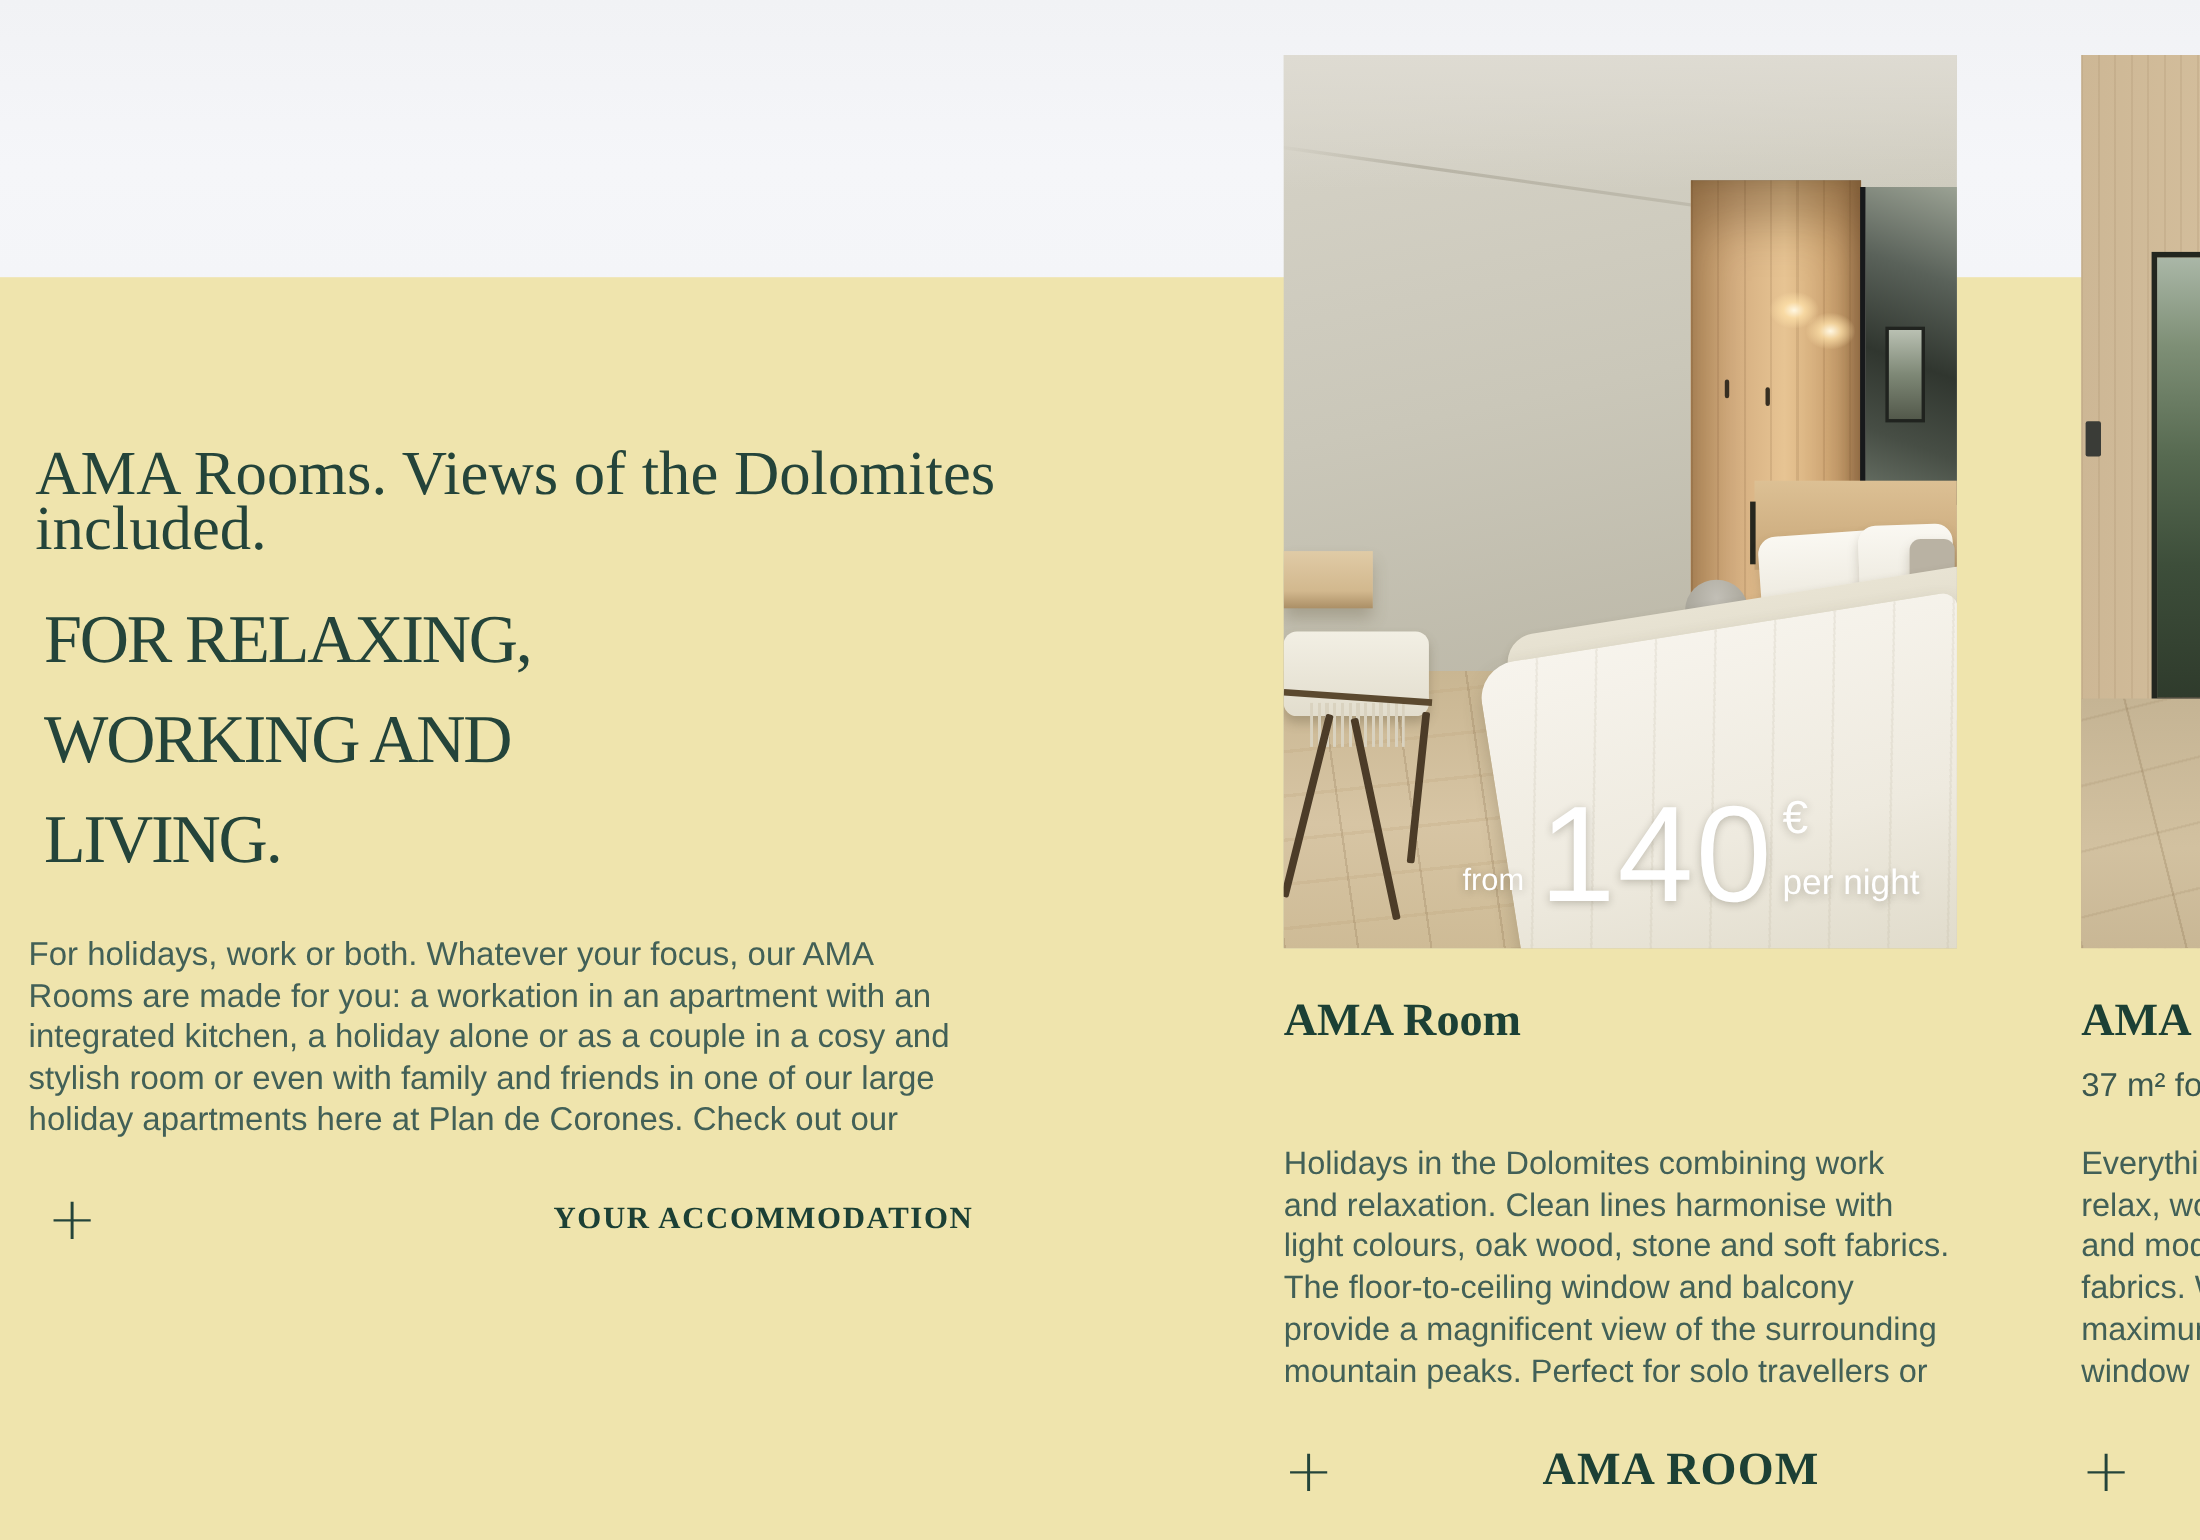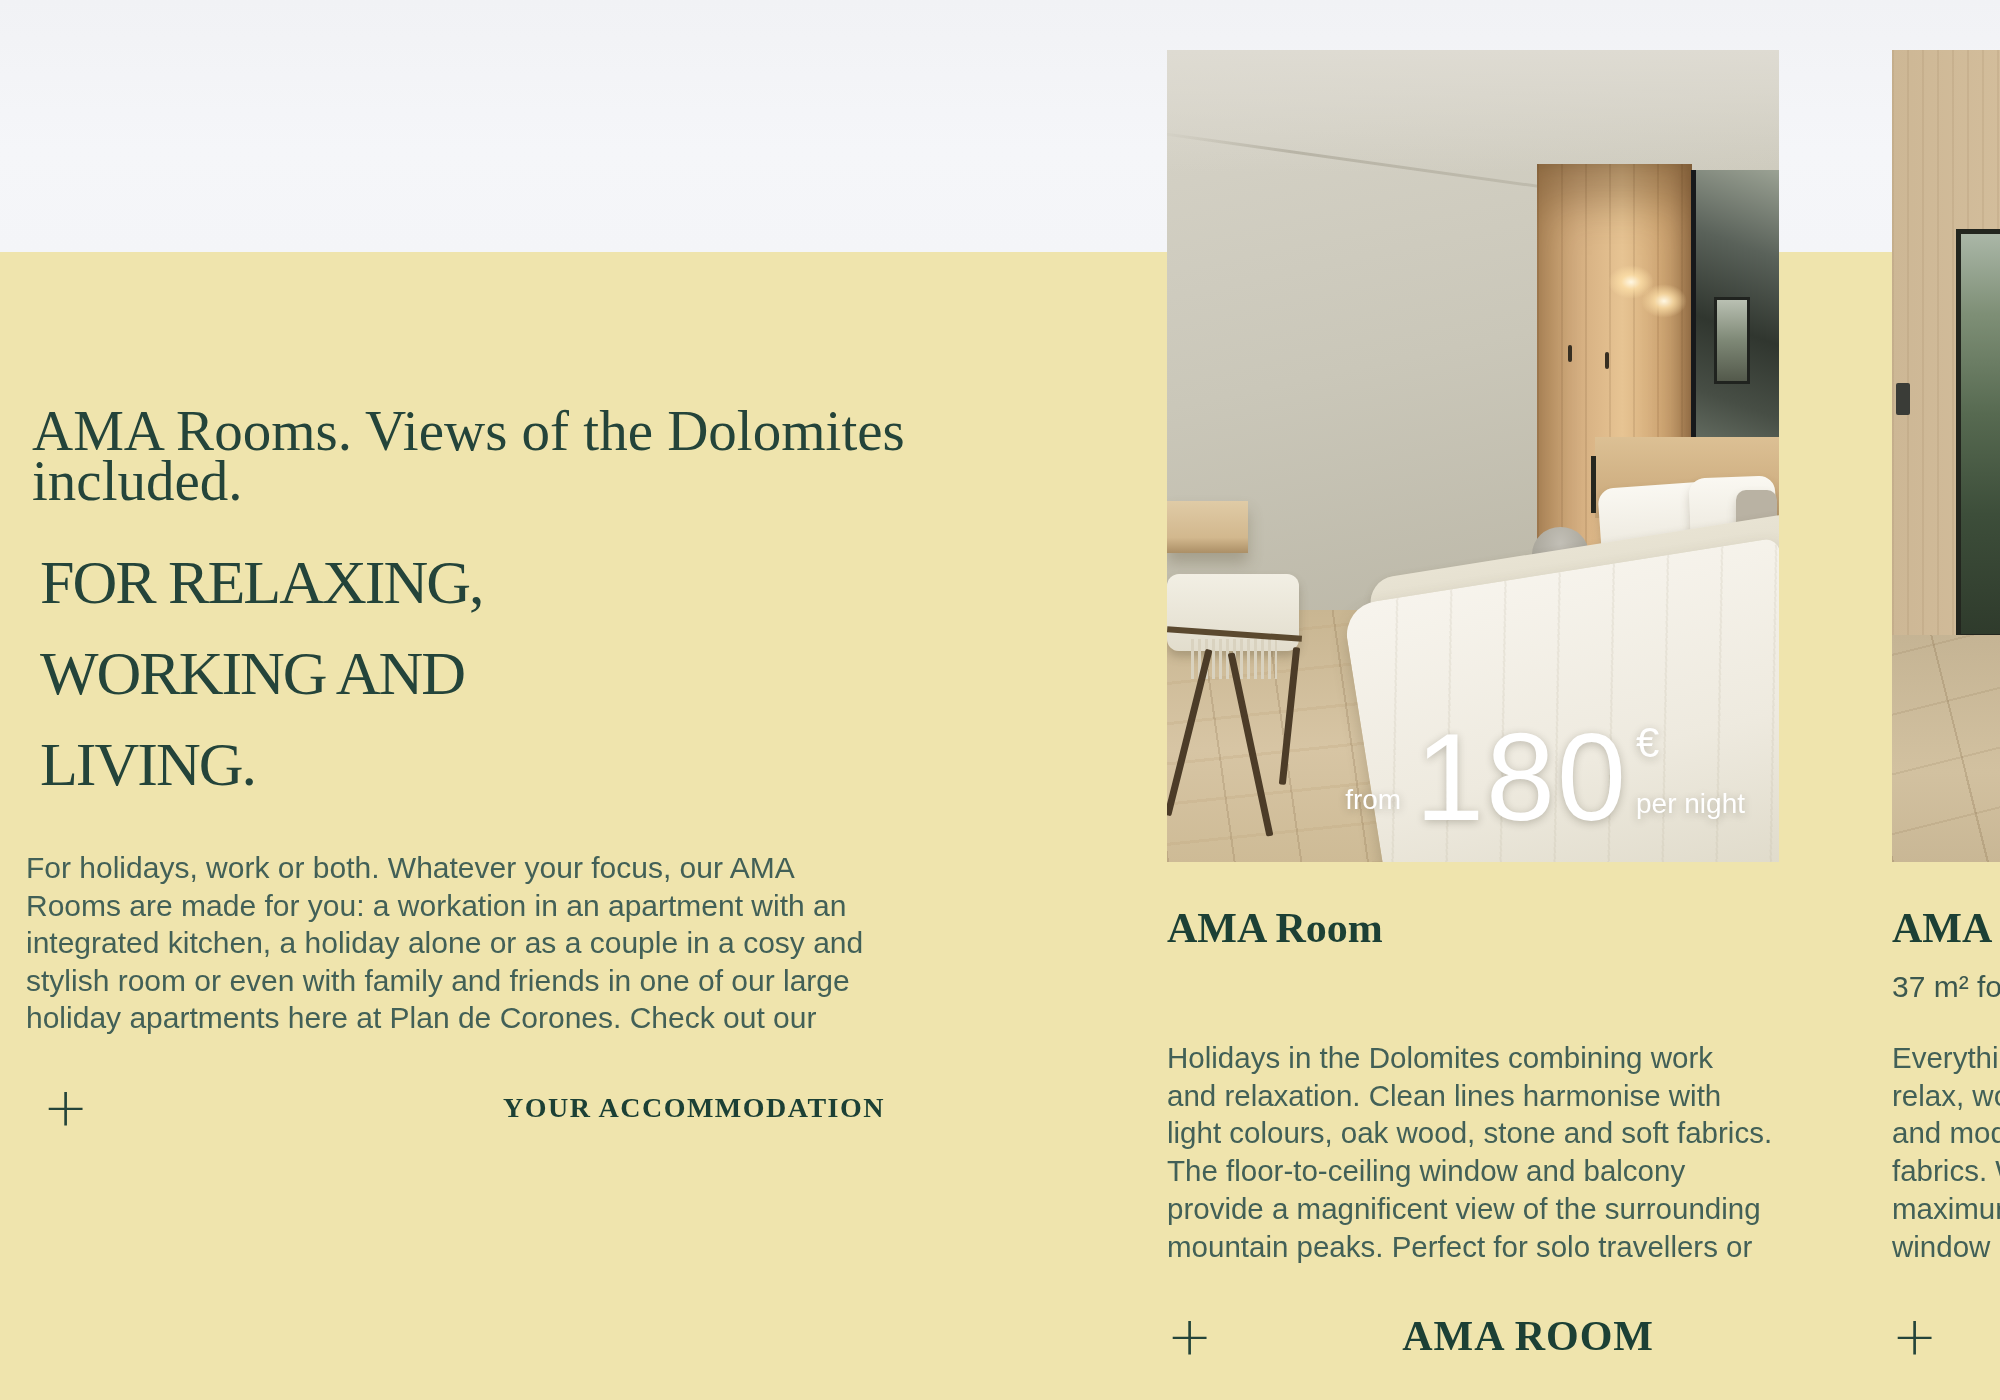--- a/index.html
+++ b/index.html
@@ -124,21 +124,21 @@
   .s1 .bench-rail{position:absolute;left:0;top:71.5%;width:22%;height:6px;background:#5b492f;
     transform:rotate(4deg);}
   
   .price{position:absolute;right:34px;bottom:36px;display:flex;align-items:flex-end;
     color:var(--price-white);text-shadow:0 2px 8px rgba(40,35,20,.25);}
   .price .prefix{font-size:28px;line-height:1;padding-bottom:12px;margin-right:14px;}
   .price .amount{font-size:124px;font-weight:300;line-height:.78;letter-spacing:2px;}
   .price .col{display:flex;flex-direction:column;justify-content:space-between;
     height:104px;margin-left:8px;}
   .price .currency{font-size:42px;line-height:1;}
-  .price .suffix{font-size:28px;line-height:1;padding-bottom:8px;}
+  .price .suffix{font-size:32px;line-height:1;padding-bottom:8px;}
   
   .s2{background:
       repeating-linear-gradient(90deg,rgba(120,90,55,.10) 0 2px,rgba(120,90,55,0) 2px 15px),
       linear-gradient(90deg,#cdb795 0%,#d9c4a2 38%,#c7b08d 75%,#bda685 100%);}
   .s2 .door{position:absolute;left:10.5%;top:22%;width:47%;height:50.5%;
     border:5px solid #23261f;
     background:linear-gradient(180deg,#aab7a7 0%,#7e8f76 20%,#576a51 45%,#3d4e3a 70%,#2f3b2c 100%);}
   .s2 .switch{position:absolute;left:0.6%;top:41%;width:2.4%;height:4%;
     background:#3a3c37;border-radius:2px;}
   .s2 .floor{position:absolute;left:0;top:72%;width:100%;height:28%;
@@ -224,21 +224,21 @@
       <div class="duvet"></div>
       <div class="shelf"></div>
       <div class="bench-cushion"></div>
       <div class="bench-fringe"></div>
       <div class="bench-rail"></div>
       <div class="bench-leg leg-1"></div>
       <div class="bench-leg leg-2"></div>
       <div class="bench-leg leg-3"></div>
       <div class="price">
         <span class="prefix">from</span>
-        <span class="amount">180</span>
+        <span class="amount">140</span>
         <span class="col">
           <span class="currency">€</span>
           <span class="suffix">per night</span>
         </span>
       </div>
     </div>
     <h2 class="card-title">AMA Room</h2>
     <div class="card-desc">
       <div>Holidays in the Dolomites combining work</div>
       <div>and relaxation. Clean lines harmonise with</div>

